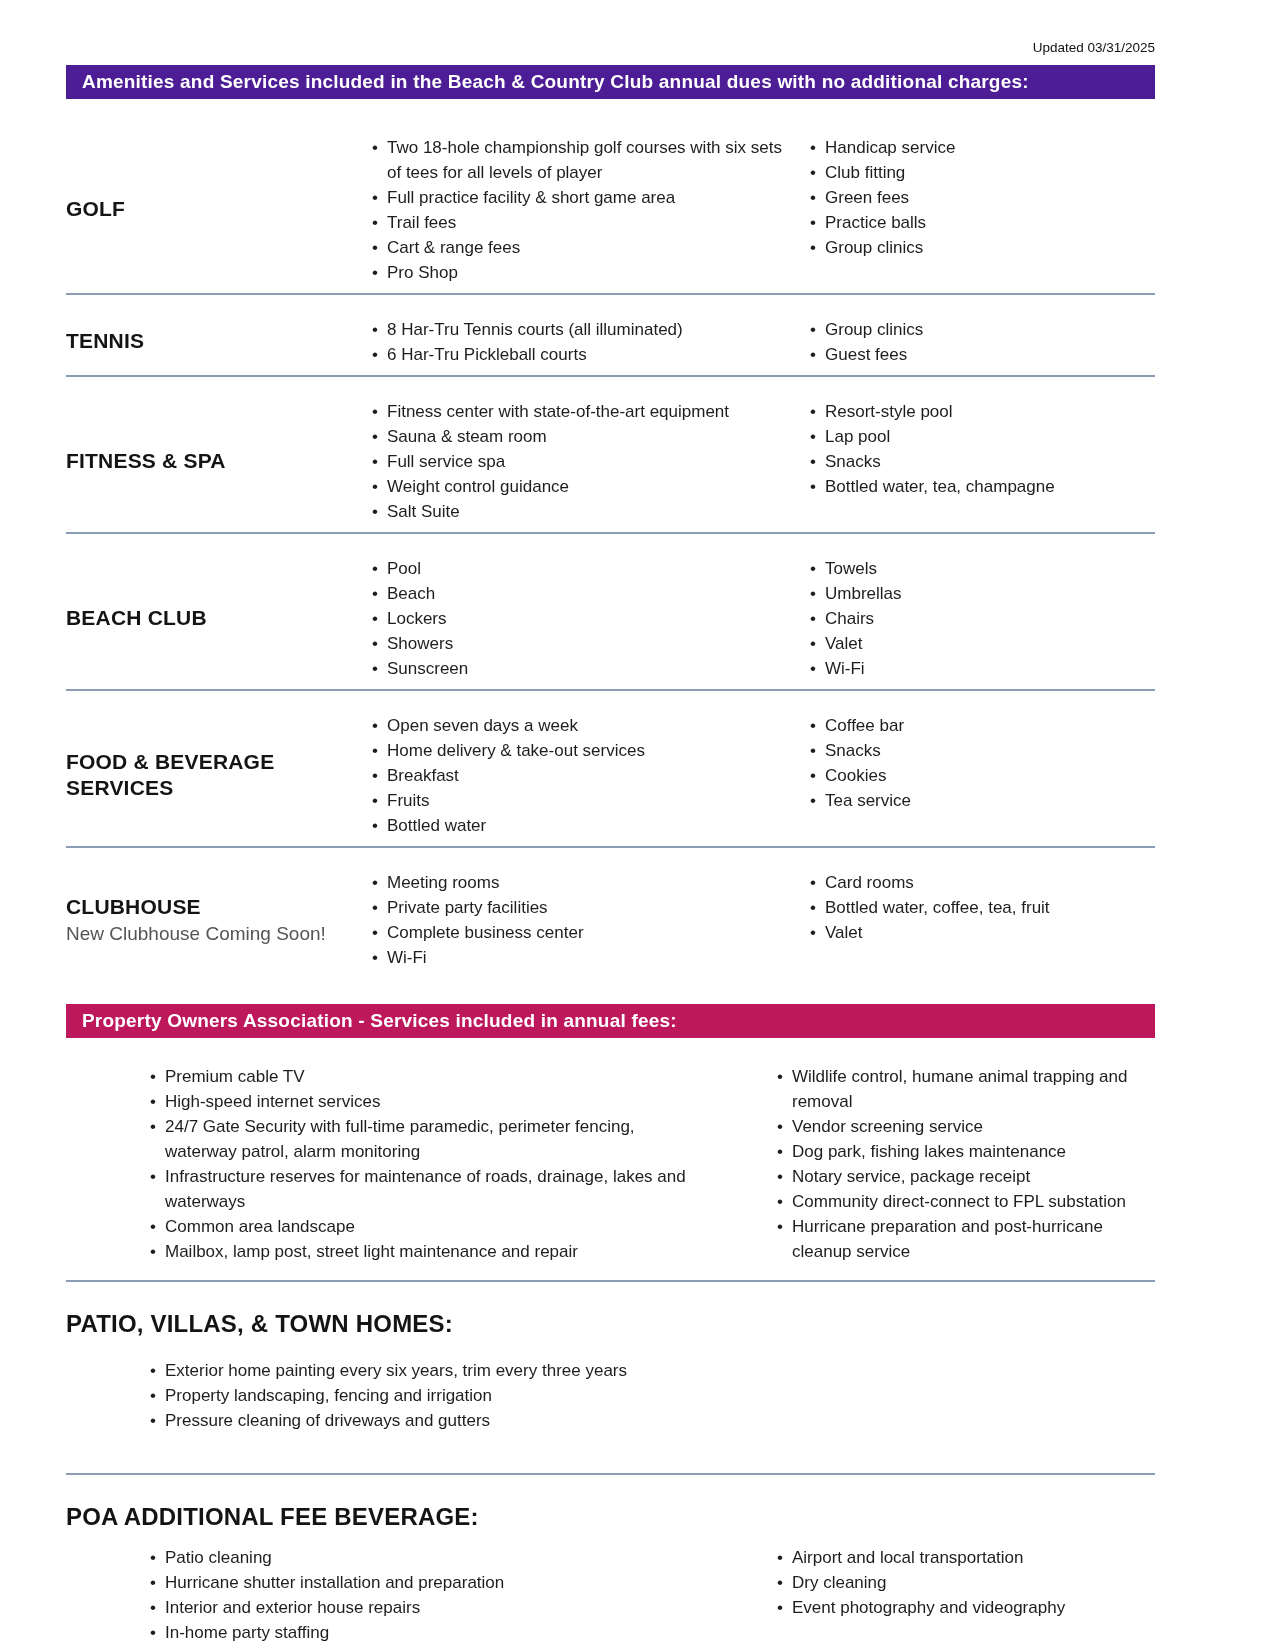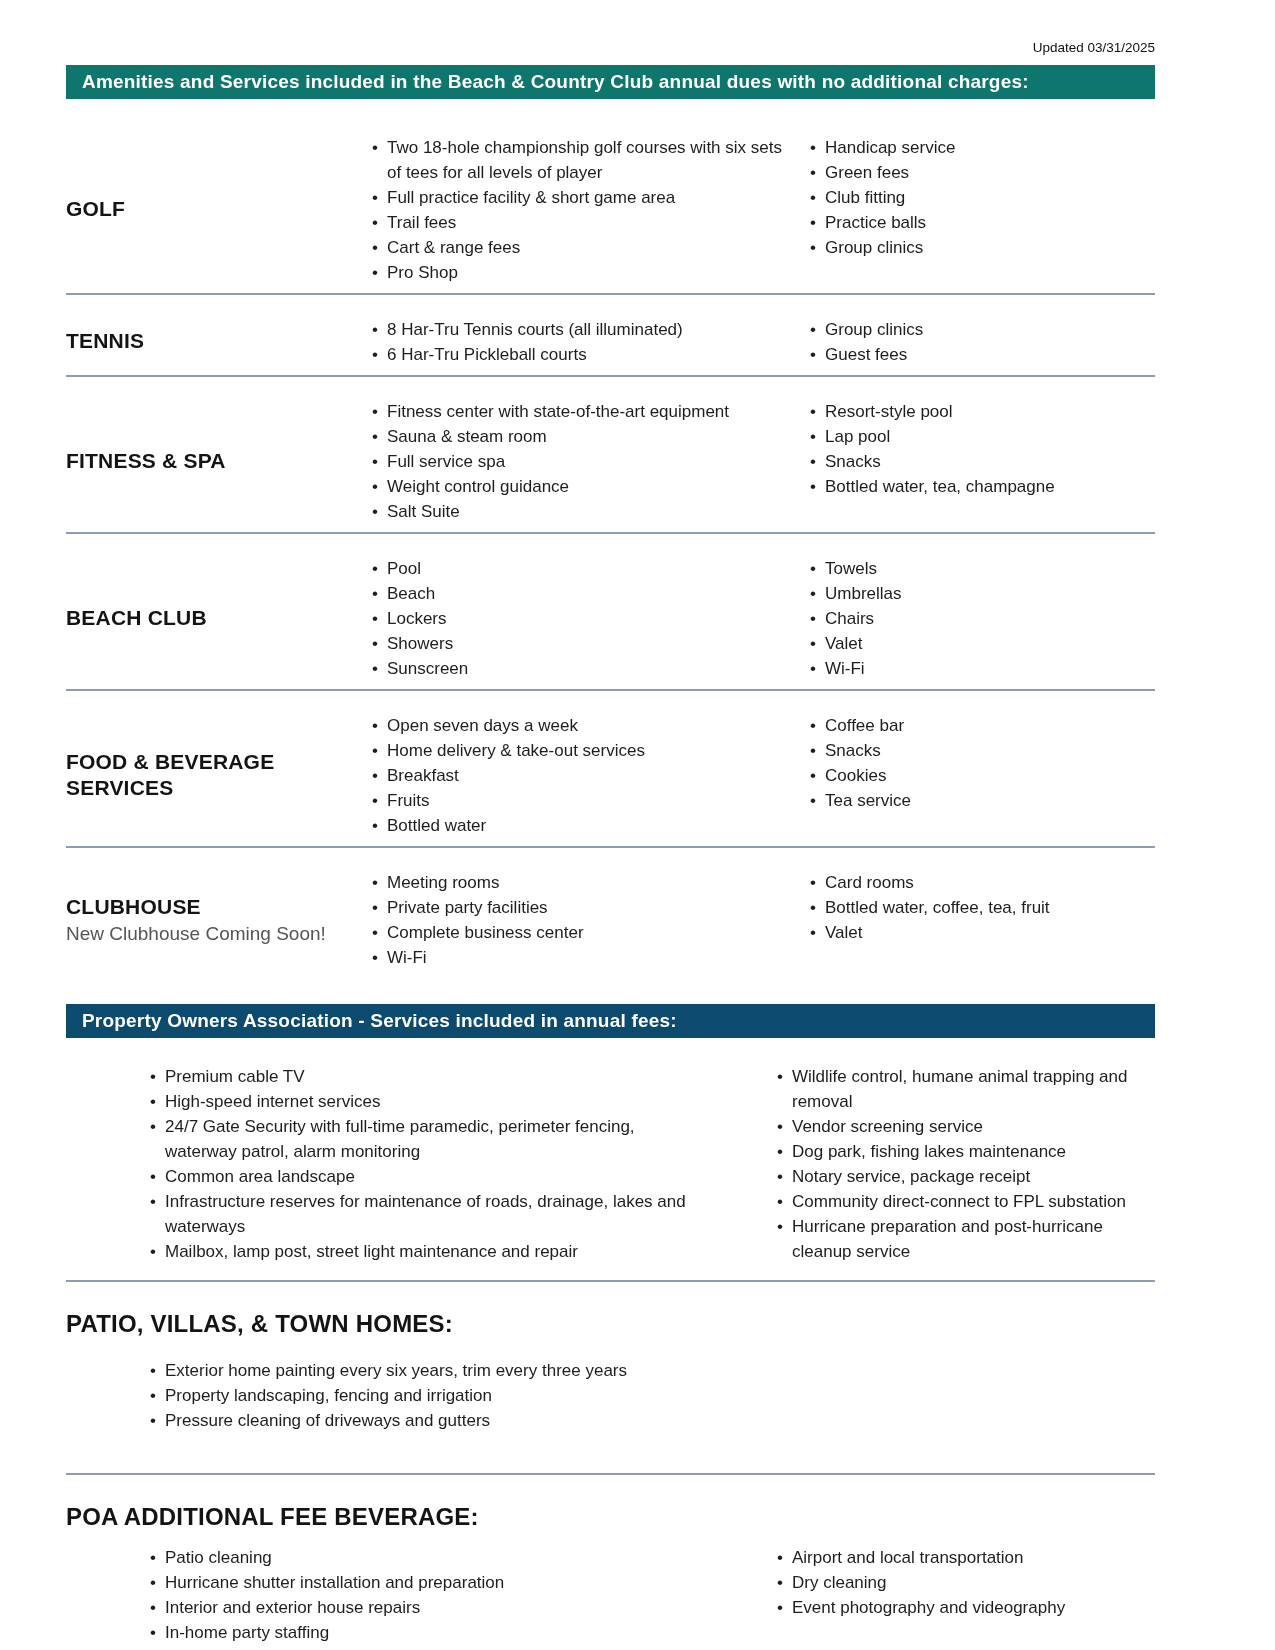--- a/index.html
+++ b/index.html
@@ -55,41 +55,41 @@
     font-weight:bold;font-size:24px;color:#141414;margin-top:28px;
     letter-spacing:.2px;
   }
 </style>
 </head>
 <body>
 
 <div class="page">
   <div class="updated">Updated 03/31/2025</div>
 
-  <div class="banner" style="background: #0f766e;">Amenities and Services included in the Beach &amp; Country Club annual dues with no additional charges:</div>
+  <div class="banner" style="background: #4c1d95;">Amenities and Services included in the Beach &amp; Country Club annual dues with no additional charges:</div>
 
   <div id="amenities-body">
       <div class="section-row first" style="border-bottom-color: rgb(139, 157, 180);">
         <div class="label-col">
           <div class="section-label">GOLF</div>
         </div>
         <div class="list-left">
           <ul class="bullet-list">
             <li>Two 18-hole championship golf courses with six sets of tees for all levels of player</li>
             <li>Full practice facility &amp; short game area</li>
             <li>Trail fees</li>
             <li>Cart &amp; range fees</li>
             <li>Pro Shop</li>
           </ul>
         </div>
         <div class="list-right">
           <ul class="bullet-list">
             <li>Handicap service</li>
+            <li>Club fitting</li>
             <li>Green fees</li>
-            <li>Club fitting</li>
             <li>Practice balls</li>
             <li>Group clinics</li>
           </ul>
         </div>
       </div>
       <div class="section-row" style="border-bottom-color: rgb(139, 157, 180);">
         <div class="label-col">
           <div class="section-label">TENNIS</div>
         </div>
         <div class="list-left">
@@ -188,30 +188,30 @@
         <div class="list-right">
           <ul class="bullet-list">
             <li>Card rooms</li>
             <li>Bottled water, coffee, tea, fruit</li>
             <li>Valet</li>
           </ul>
         </div>
       </div>
     </div>
 
-  <div class="banner banner2" style="background: #0c4a6e;">Property Owners Association - Services included in annual fees:</div>
+  <div class="banner banner2" style="background: #be185d;">Property Owners Association - Services included in annual fees:</div>
 
   <div class="two-col poa" id="poa-cols">
       <div class="col-a">
         <ul class="bullet-list">
           <li>Premium cable TV</li>
           <li>High-speed internet services</li>
           <li>24/7 Gate Security with full-time paramedic, perimeter fencing, waterway patrol, alarm monitoring</li>
+          <li>Infrastructure reserves for maintenance of roads, drainage, lakes and waterways</li>
           <li>Common area landscape</li>
-          <li>Infrastructure reserves for maintenance of roads, drainage, lakes and waterways</li>
           <li>Mailbox, lamp post, street light maintenance and repair</li>
         </ul>
       </div>
       <div class="col-b">
         <ul class="bullet-list">
           <li>Wildlife control, humane animal trapping and removal</li>
           <li>Vendor screening service</li>
           <li>Dog park, fishing lakes maintenance</li>
           <li>Notary service, package receipt</li>
           <li>Community direct-connect to FPL substation</li>

